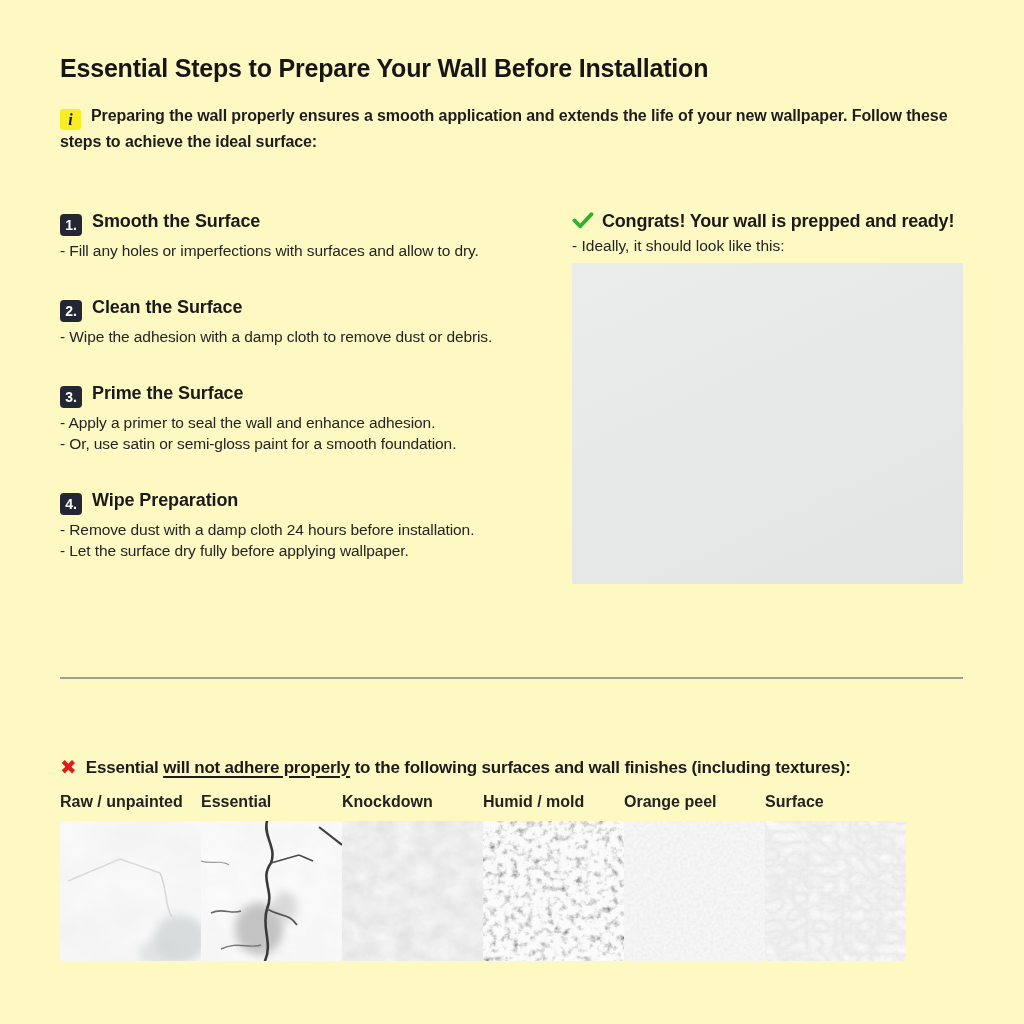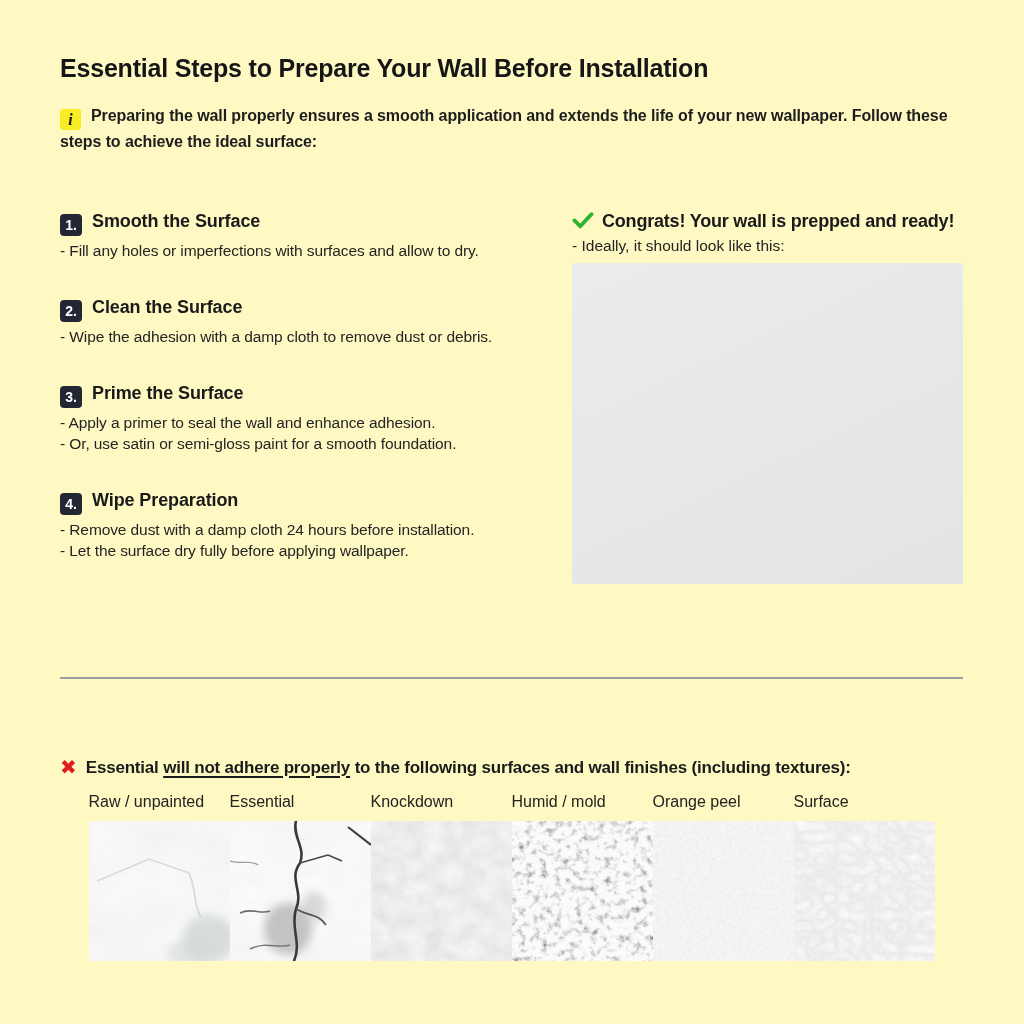--- a/index.html
+++ b/index.html
@@ -161,21 +161,22 @@
     text-underline-offset: 3px;
     text-decoration-thickness: 1.5px;
   }
 
   
   .textures {
     position: absolute;
     left: 60px; top: 791px;
     width: 903px;
     display: flex;
-    justify-content: center;
+    justify-content: flex-start;
+    font-weight: bold;
   }
   .tex { width: 141px; }
   .tex-label {
     font-size: 16px;
     line-height: 21px;
     color: #222222;
     margin-bottom: 9px;
     white-space: nowrap;
   }
   .tex-img {

